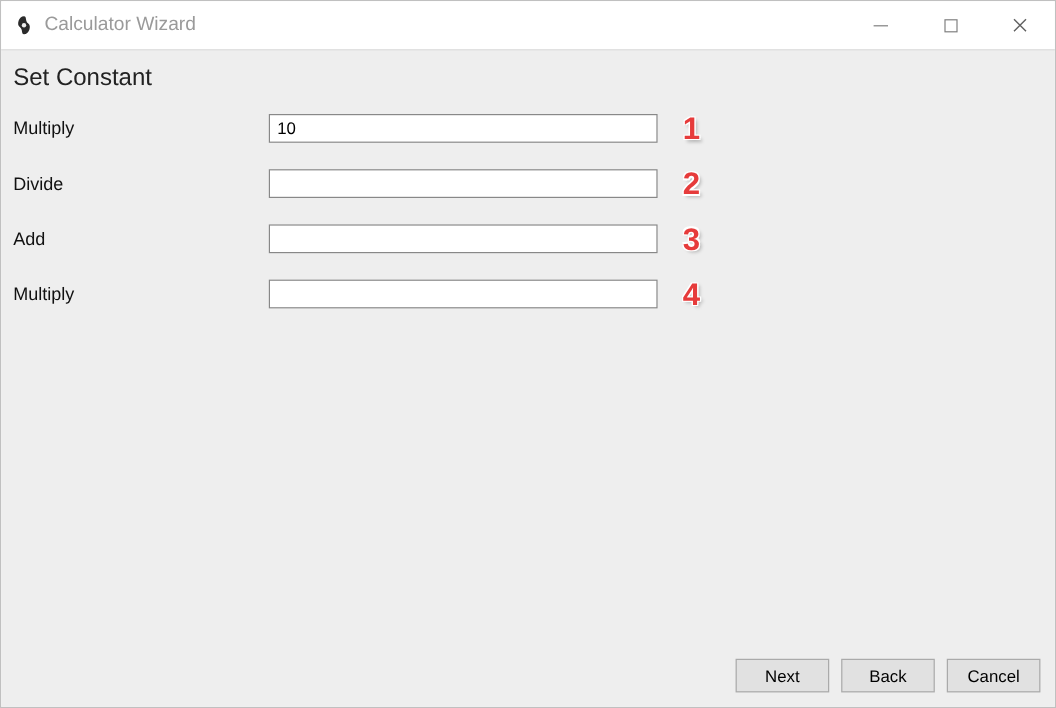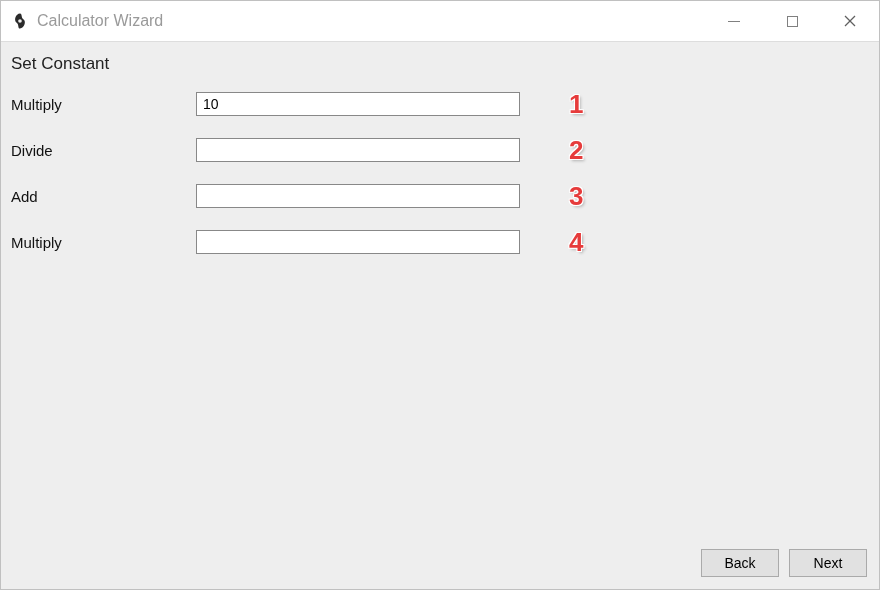--- a/index.html
+++ b/index.html
@@ -61,32 +61,33 @@
     }
     .content {
       flex: 1;
       background: #eeeeee;
       border-top: 1px solid #ddd;
       display: flex;
       flex-direction: column;
       padding: 12px 8px 8px 10px;
     }
     .section-heading {
-      font-size: 17px;
+      font-size: 20px;
       color: #222;
       margin-bottom: 18px;
     }
     .form-area {
       flex: 1;
     }
     .form-row {
       display: flex;
       align-items: center;
       margin-bottom: 22px;
       position: relative;
+      gap: 28px;
     }
     .label {
       width: 185px;
       font-size: 15px;
       color: #111;
     }
     .text-input {
       width: 324px;
       height: 24px;
       border: 1px solid #888;
@@ -197,17 +198,18 @@
 
       <div class="form-row">
         <div class="label">Multiply</div>
         <input type="text" class="text-input" value="" style="">
         <div class="annotation">4</div>
       </div>
 
     </div>
 
     <div class="button-bar">
+      <button class="btn">Next</button>
       <button class="btn">Back</button>
-      <button class="btn">Next</button>
+      <button class="btn">Cancel</button>
     </div>
   </div>
 </div>
 
 </body></html>

